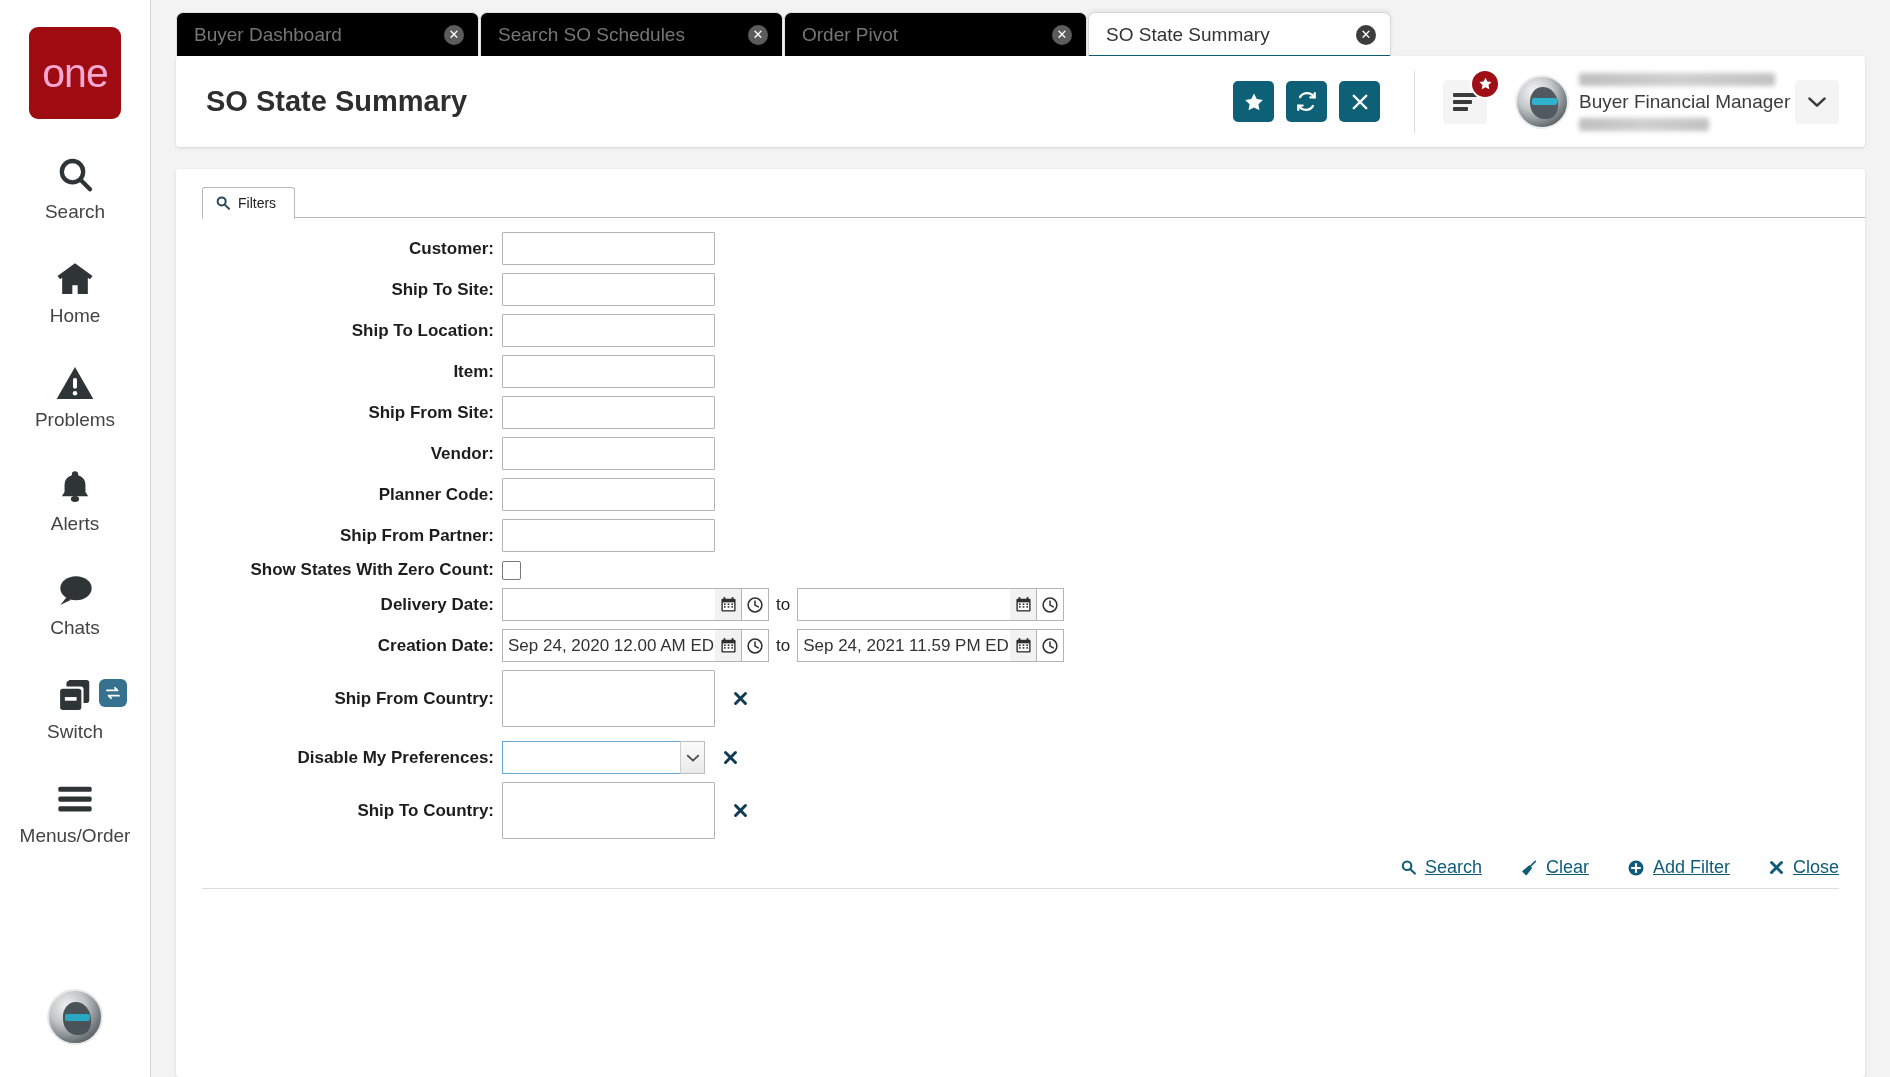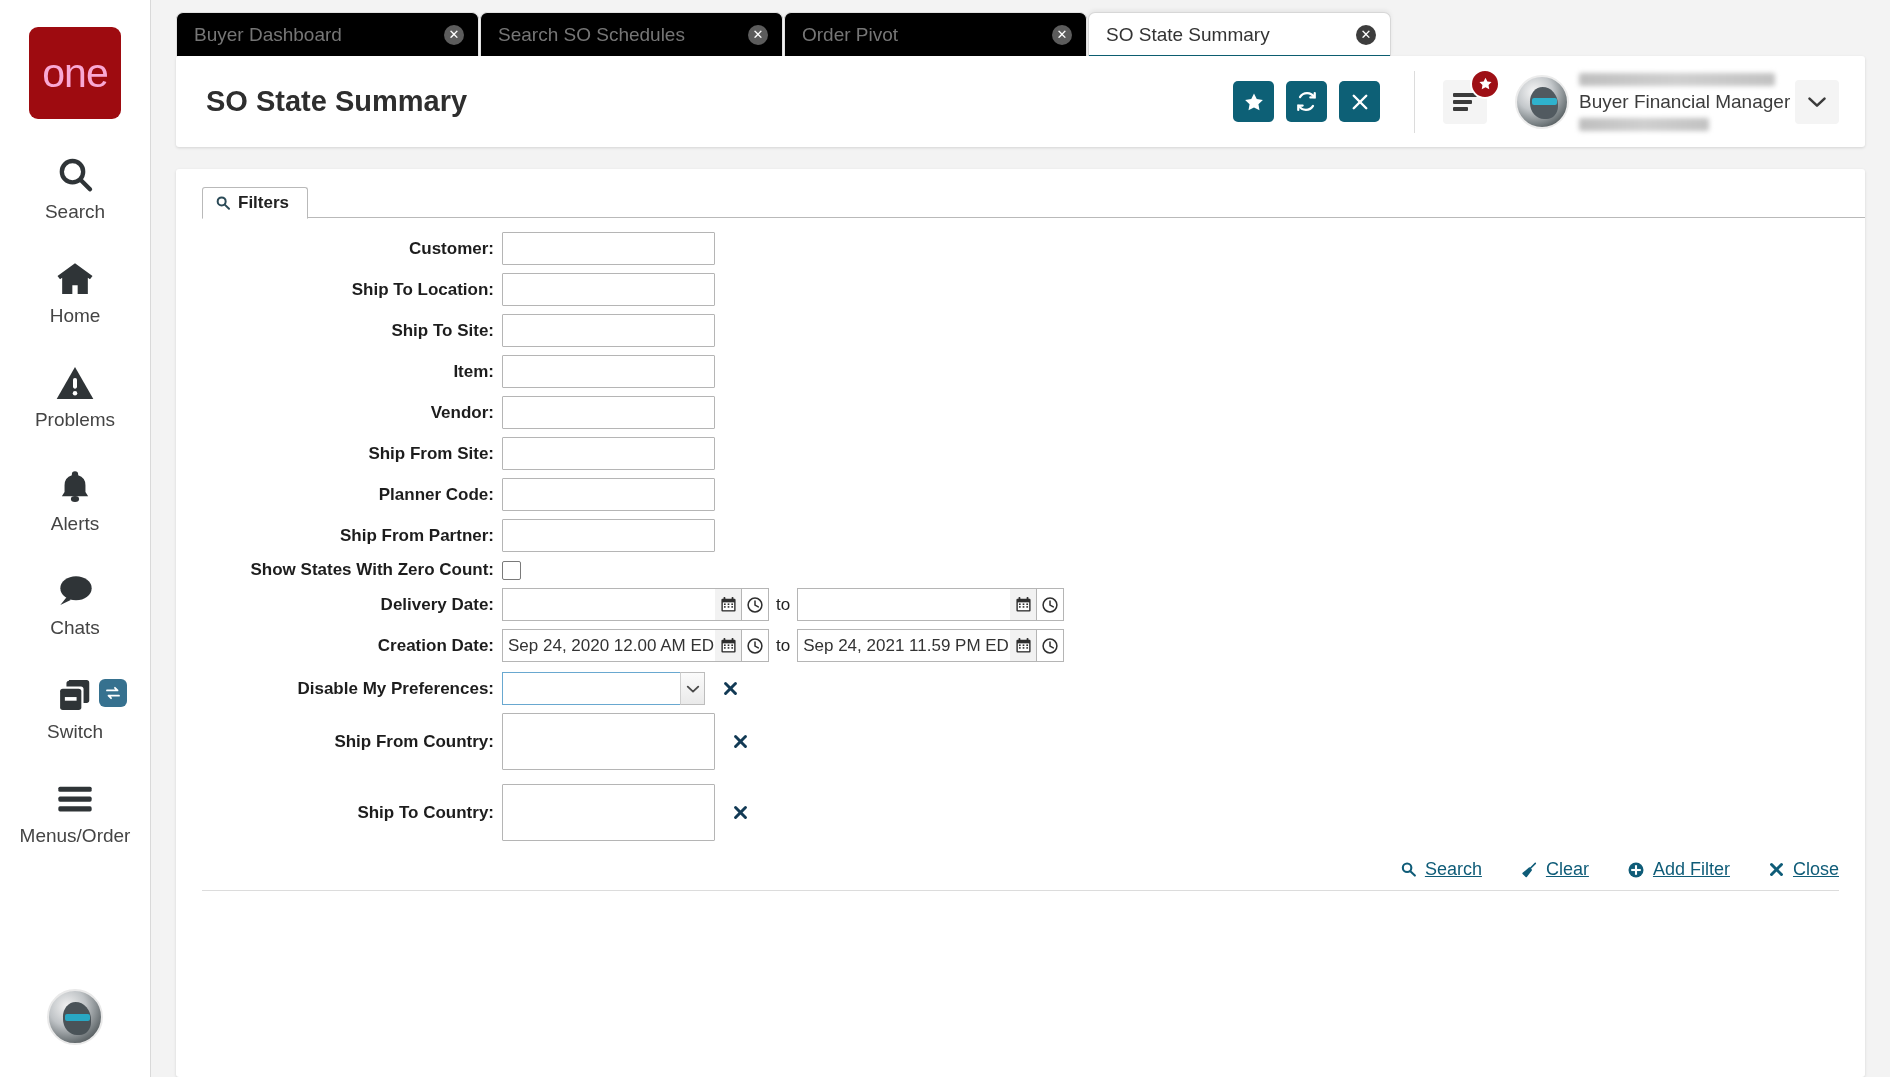--- a/index.html
+++ b/index.html
@@ -255,21 +255,21 @@
     border: 1px solid #b9b9b9;
     border-bottom: 1px solid #fff;
     background:#fff;
     border-radius: 3px 3px 0 0;
     padding: 0 18px 0 12px;
     height: 32px;
     display:flex; align-items:center; gap: 7px;
     margin-bottom: -1px;
     cursor: pointer;
   }
-  .filters-tab .ftxt { font-size:17px; font-weight:bold; color:#222; }
+  .filters-tab .ftxt { font-size:14px; font-weight:normal; color:#222; }
   .filters-rest { flex: 1 1 auto; }
 
   
   .form {
     padding-top: 14px;
   }
   .frow {
     display: flex; align-items: center;
     margin-bottom: 8px;
   }
@@ -539,37 +539,37 @@
         <div class="filters-rest"></div>
       </div>
 
       <div class="form">
 
         <div class="frow">
           <div class="flabel">Customer:</div>
           <div class="fbox"></div>
         </div>
         <div class="frow">
+          <div class="flabel">Ship To Site:</div>
+          <div class="fbox"></div>
+        </div>
+        <div class="frow">
           <div class="flabel">Ship To Location:</div>
           <div class="fbox"></div>
         </div>
         <div class="frow">
-          <div class="flabel">Ship To Site:</div>
-          <div class="fbox"></div>
-        </div>
-        <div class="frow">
           <div class="flabel">Item:</div>
           <div class="fbox"></div>
         </div>
         <div class="frow">
+          <div class="flabel">Ship From Site:</div>
+          <div class="fbox"></div>
+        </div>
+        <div class="frow">
           <div class="flabel">Vendor:</div>
-          <div class="fbox"></div>
-        </div>
-        <div class="frow">
-          <div class="flabel">Ship From Site:</div>
           <div class="fbox"></div>
         </div>
         <div class="frow">
           <div class="flabel">Planner Code:</div>
           <div class="fbox"></div>
         </div>
         <div class="frow">
           <div class="flabel">Ship From Partner:</div>
           <div class="fbox"></div>
         </div>
@@ -666,49 +666,49 @@
             </svg>
           </div>
           <div class="dbtn clockbtn">
             <svg class="icon-svg" width="18" height="18" viewBox="0 0 24 24" fill="none" stroke="#2f2f2f" stroke-width="2">
               <circle cx="12" cy="12" r="9.2"></circle>
                 <polyline points="12,6.6 12,12.2 16.4,14.6" stroke-linecap="round"></polyline>
             </svg>
           </div>
         </div>
 
+        <div class="frow" style="margin-bottom:14px;">
+          <div class="flabel">Ship From Country:</div>
+          <div class="fbox tall"></div>
+          <div class="xmark">
+            <svg class="icon-svg" width="17" height="17" viewBox="0 0 24 24" stroke="#123a55" stroke-width="4.2" stroke-linecap="round">
+              <line x1="5" y1="5" x2="19" y2="19"></line>
+                <line x1="19" y1="5" x2="5" y2="19"></line>
+            </svg>
+          </div>
+        </div>
+
         <div class="frow" style="margin-top:10px;">
           <div class="flabel">Disable My Preferences:</div>
           <div class="selwrap">
             <div class="selbox"></div>
             <div class="selarrow">
               <svg class="icon-svg" width="14" height="10" viewBox="0 0 24 16" fill="none" stroke="#4a4a4a" stroke-width="3.2" stroke-linecap="round" stroke-linejoin="round">
                 <polyline points="3,4 12,12.4 21,4"></polyline>
               </svg>
             </div>
           </div>
           <div class="xmark">
             <svg class="icon-svg" width="17" height="17" viewBox="0 0 24 24" stroke="#123a55" stroke-width="4.2" stroke-linecap="round">
               <line x1="5" y1="5" x2="19" y2="19"></line>
                 <line x1="19" y1="5" x2="5" y2="19"></line>
             </svg>
           </div>
         </div>
 
-        <div class="frow" style="margin-bottom:14px;">
-          <div class="flabel">Ship From Country:</div>
-          <div class="fbox tall"></div>
-          <div class="xmark">
-            <svg class="icon-svg" width="17" height="17" viewBox="0 0 24 24" stroke="#123a55" stroke-width="4.2" stroke-linecap="round">
-              <line x1="5" y1="5" x2="19" y2="19"></line>
-                <line x1="19" y1="5" x2="5" y2="19"></line>
-            </svg>
-          </div>
-        </div>
-
         <div class="frow">
           <div class="flabel">Ship To Country:</div>
           <div class="fbox tall"></div>
           <div class="xmark">
             <svg class="icon-svg" width="17" height="17" viewBox="0 0 24 24" stroke="#123a55" stroke-width="4.2" stroke-linecap="round">
               <line x1="5" y1="5" x2="19" y2="19"></line>
                 <line x1="19" y1="5" x2="5" y2="19"></line>
             </svg>
           </div>
         </div>

